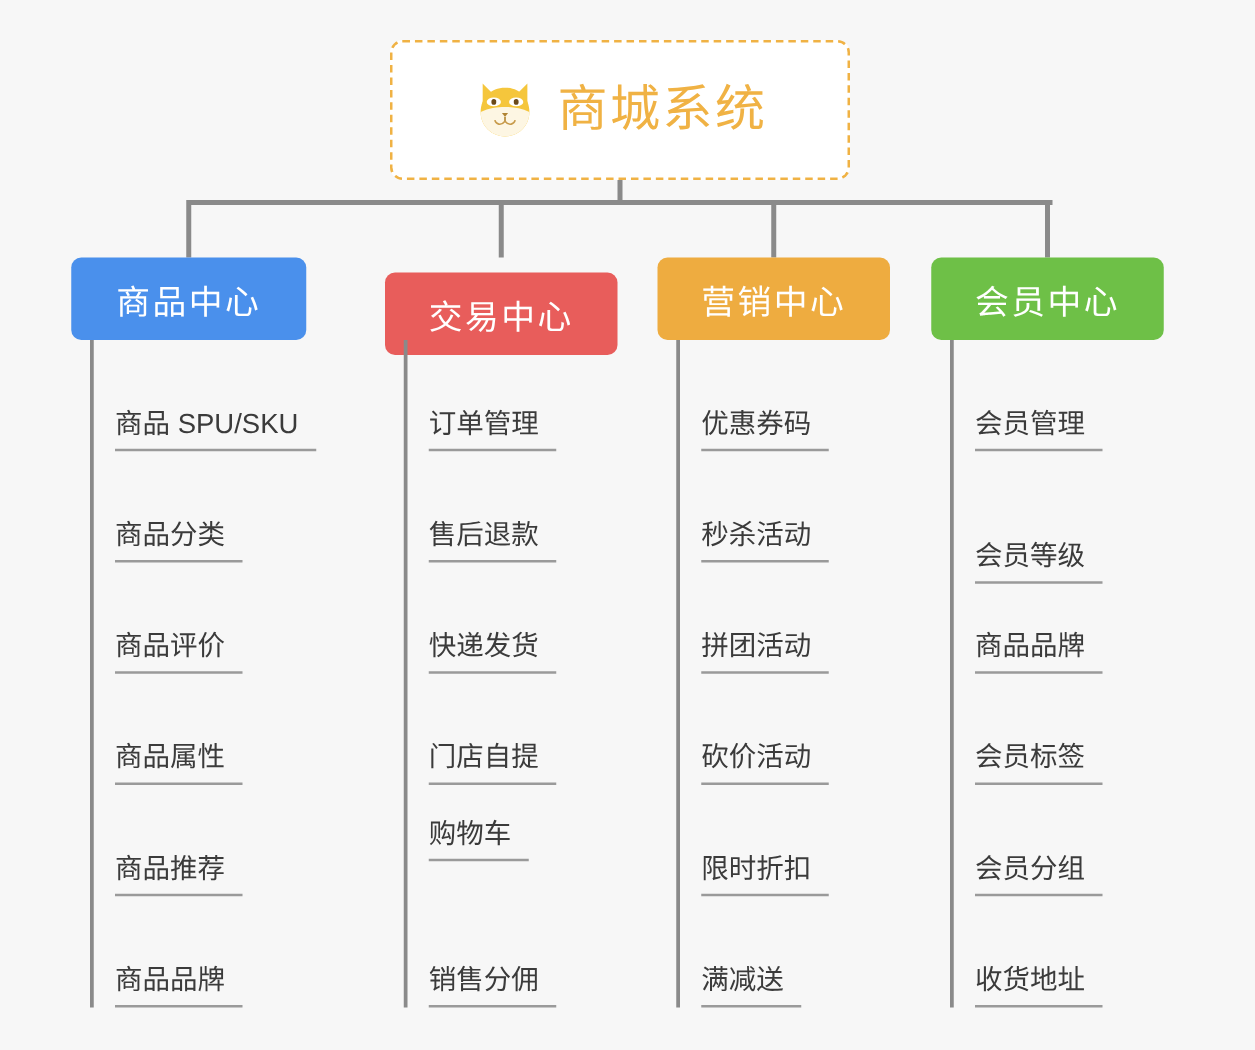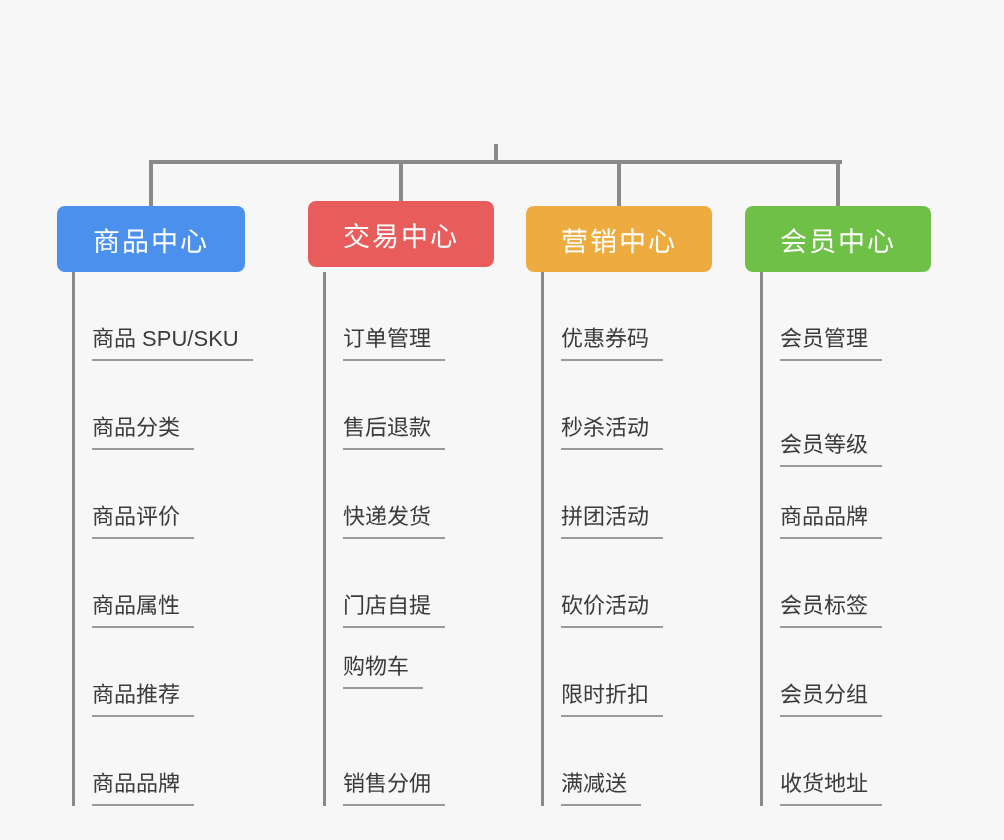--- a/index.html
+++ b/index.html
@@ -122,20 +122,37 @@
     padding-bottom: 9px;
     border-bottom: 2px solid #9a9a9a;
     padding-right: 14px;
   }
 </style>
 </head>
 <body>
 
 <div id="canvas">
 
+  <div class="root-node">
+    <svg class="root-logo" viewBox="0 0 64 64" aria-hidden="true">
+      <path d="M10 6 L10 26 L22 18 Z" fill="#f5c63c"></path>
+      <path d="M54 6 L54 26 L42 18 Z" fill="#f5c63c"></path>
+      <path d="M32 10 C18 10 8 20 8 34 C8 48 19 58 32 58 C45 58 56 48 56 34 C56 20 46 10 32 10 Z" fill="#f5c63c"></path>
+      <path d="M8 34 C8 48 19 58 32 58 C45 58 56 48 56 34 C48 30 40 29 32 29 C24 29 16 30 8 34 Z" fill="#fdf6e3"></path>
+      <ellipse cx="21" cy="24" rx="7" ry="4.2" fill="#ffffff"></ellipse>
+      <ellipse cx="43" cy="24" rx="7" ry="4.2" fill="#ffffff"></ellipse>
+      <ellipse cx="21" cy="24" rx="2.4" ry="2.8" fill="#6b4a1b"></ellipse>
+      <ellipse cx="43" cy="24" rx="2.4" ry="2.8" fill="#6b4a1b"></ellipse>
+      <path d="M29 35 L35 35 L32 39 Z" fill="#b08433"></path>
+      <path d="M32 39 L32 43" stroke="#b08433" stroke-width="1.6" fill="none"></path>
+      <path d="M32 43 C28 48 23 46 22 42" stroke="#c79a4a" stroke-width="1.6" fill="none"></path>
+      <path d="M32 43 C36 48 41 46 42 42" stroke="#c79a4a" stroke-width="1.6" fill="none"></path>
+    </svg>
+    <span class="root-title">商城系统</span>
+  </div>
 
   <div class="conn conn-stem"></div>
   <div class="conn conn-bar"></div>
 
   <div id="branches">
       <div class="conn conn-drop" style="left: 149px;"></div>
       <div class="cat-header" style="left: 57px; width: 188px; background: rgb(74, 144, 236); top: 206px;">
         <span class="cat-header-label">商品中心</span>
       </div>
       <div class="leaf-column" style="left: 72px; height: 534px;">
@@ -153,21 +170,21 @@
           <span class="leaf-label">商品属性</span>
         </div>
         <div class="leaf-item" style="top: 356px;">
           <span class="leaf-label">商品推荐</span>
         </div>
         <div class="leaf-item" style="top: 445px;">
           <span class="leaf-label">商品品牌</span>
         </div>
       </div>
       <div class="conn conn-drop" style="left: 399px;"></div>
-      <div class="cat-header" style="left: 308px; width: 186px; background: rgb(232, 93, 91); top: 201px; justify-content: center;">
+      <div class="cat-header" style="left: 308px; width: 186px; background: rgb(232, 93, 91); top: 218px; justify-content: center;">
         <span class="cat-header-label">交易中心</span>
       </div>
       <div class="leaf-column" style="left: 323px; height: 534px;">
         <div class="leaf-spine" style="height: 534px;"></div>
         <div class="leaf-item" style="top: 0px;">
           <span class="leaf-label">订单管理</span>
         </div>
         <div class="leaf-item" style="top: 89px;">
           <span class="leaf-label">售后退款</span>
         </div>

